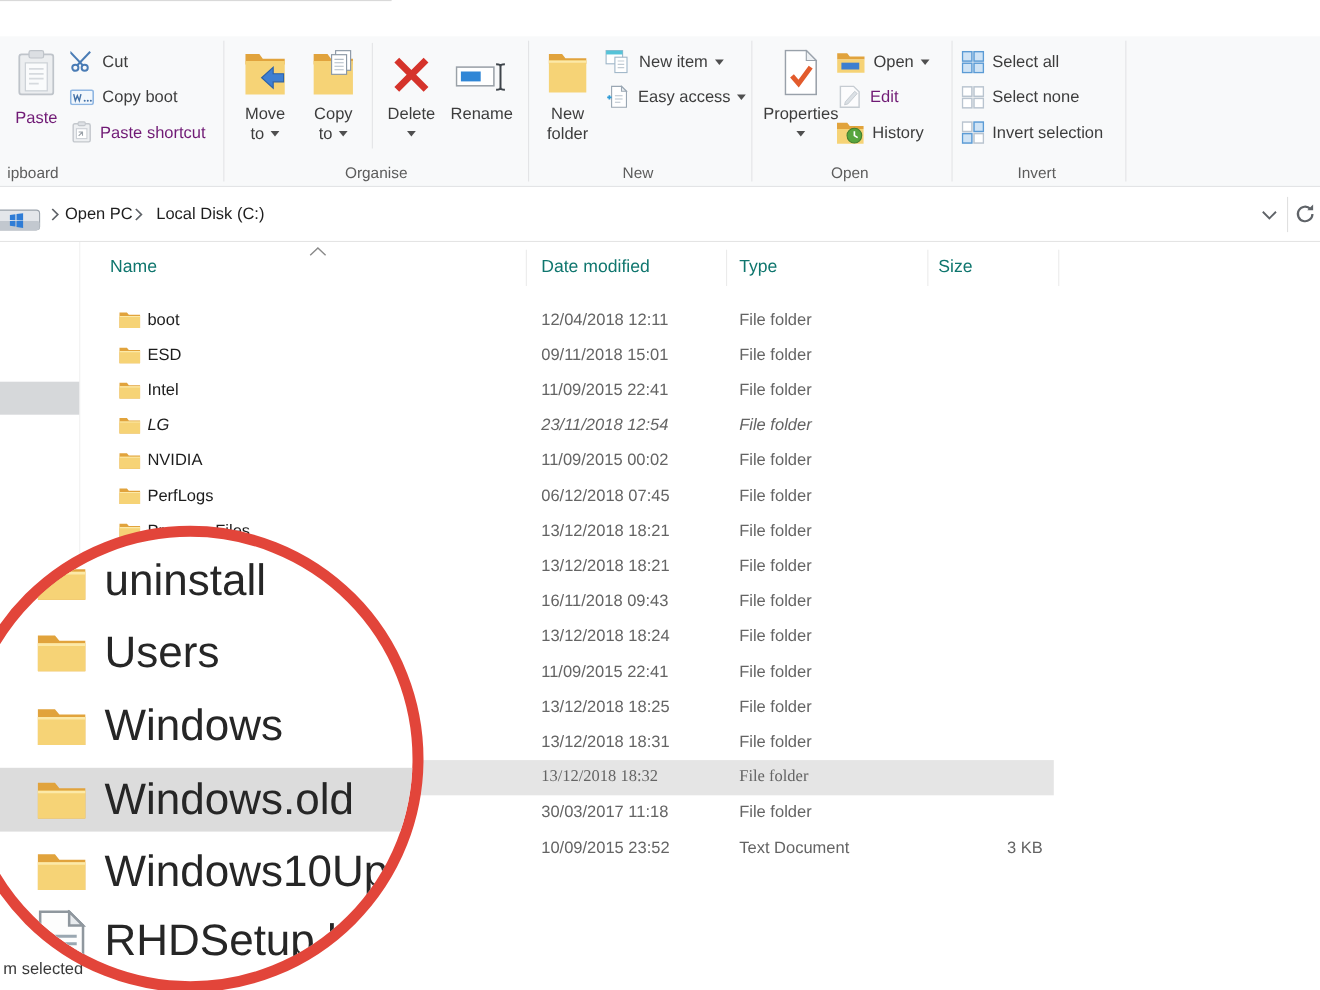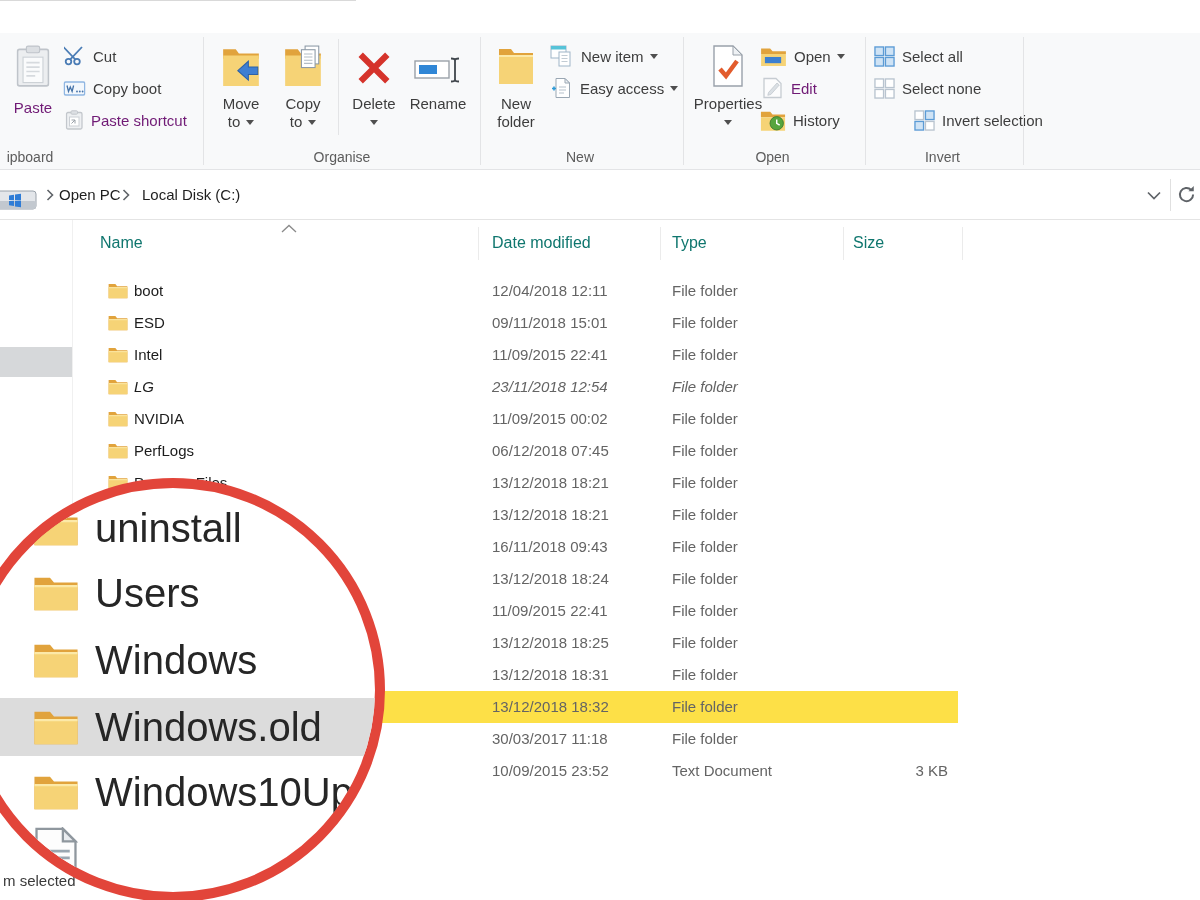--- a/index.html
+++ b/index.html
@@ -31,21 +31,21 @@
   .addrbar{position:absolute;left:0;top:170px;width:1200px;height:50px;background:#fff;border-bottom:1px solid #e4e4e4;box-sizing:border-box;overflow:hidden;}
   .crumb{position:absolute;top:14px;font-size:15px;color:#1e1e1e;line-height:22px;white-space:nowrap;}
   .addr-right-div{position:absolute;left:1170px;top:9px;width:1px;height:32px;background:#e0e0e0;}
 
   
   .colhdr{position:absolute;font-size:16px;color:#0f766e;}
   .coldiv{position:absolute;top:227px;width:1px;height:33px;background:#ebebeb;}
 
   
   .row{position:absolute;left:72px;width:886px;height:32px;font-size:15px;}
-  .row.selected{background:#fde047;}
+  .row.selected{background:#e5e5e5;font-family:Liberation Serif, serif;}
   .row .fi{position:absolute;left:36px;top:7px;}
   .row .c-name{position:absolute;left:62px;top:7px;color:#1c1c1c;white-space:nowrap;}
   .row .c-date{position:absolute;left:420px;top:7px;color:#646464;white-space:nowrap;}
   .row .c-type{position:absolute;left:600px;top:7px;color:#646464;white-space:nowrap;}
   .row .c-size{position:absolute;left:760px;width:116px;top:7px;text-align:right;color:#646464;white-space:nowrap;}
 
   .navleftline{position:absolute;left:72px;top:220px;width:1px;height:656px;background:#f0f0f0;}
   .navselected{position:absolute;left:0;top:347px;width:72px;height:30px;background:#d6d8da;}
 
   
@@ -331,21 +331,21 @@
           <use href="#sym-selall"></use>
         </svg>
       <span>Select all</span>
     </div>
     <div class="srow" style="left:874px;top:44px">
       <svg class="ic" width="21" height="21" viewBox="0 0 22 22">
           <use href="#sym-selnone"></use>
         </svg>
       <span>Select none</span>
     </div>
-    <div class="srow" style="left:914px;top:76px">
+    <div class="srow" style="left:874px;top:76px">
       <svg class="ic" width="21" height="21" viewBox="0 0 22 22">
           <use href="#sym-selinv"></use>
         </svg>
       <span>Invert selection</span>
     </div>
     <div class="glabel" style="left:905px;width:75px">Invert</div>
 
     <div class="rdiv" style="left:1023px"></div>
   </div>
 
@@ -564,17 +564,18 @@
         <div class="mrow" style="top: 275px;">
     <svg class="mfi" viewBox="0 0 32 27" width="46" height="39">
             <use href="#sym-folder"></use>
           </svg>
     <span class="mlabel">Windows10Upg</span>
   </div>
         <div class="mrow" style="top: 338px;">
     <svg class="mfi doc" viewBox="0 0 20 24" width="46" height="55">
             <use href="#sym-doc"></use>
           </svg>
+    <span class="mlabel">RHDSetup.lo</span>
   </div>
       </div>
   </div>
 
 </div>
 
 </body></html>

